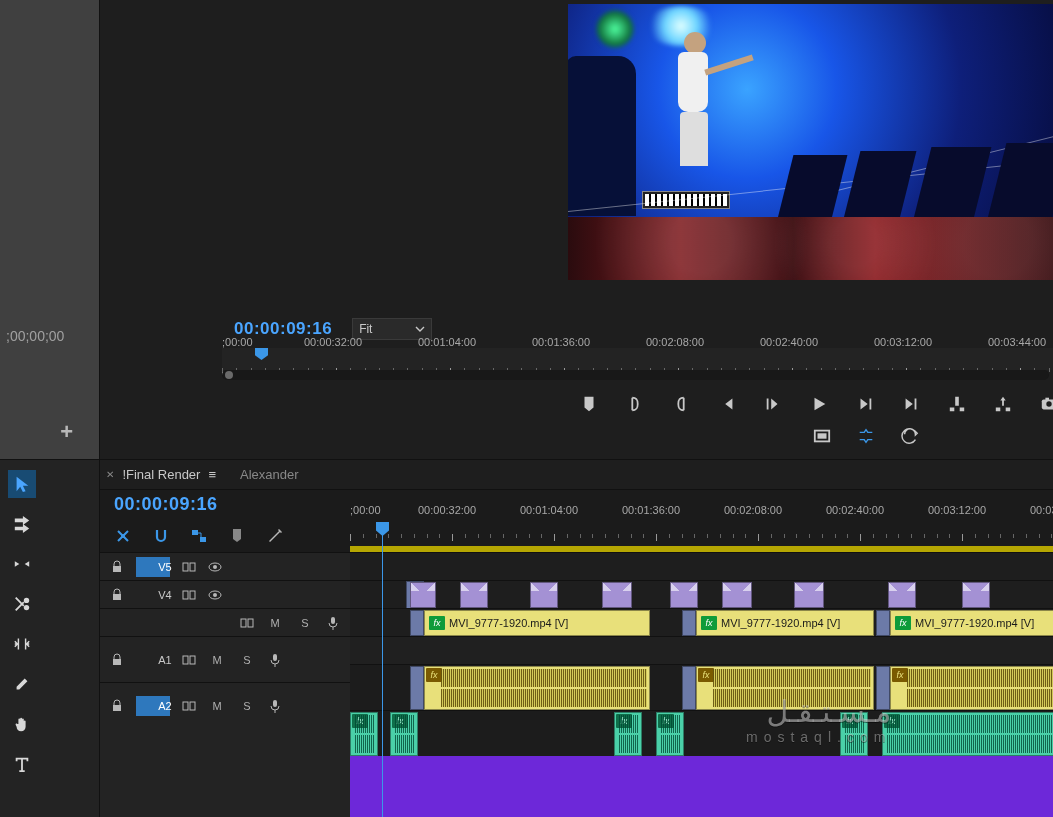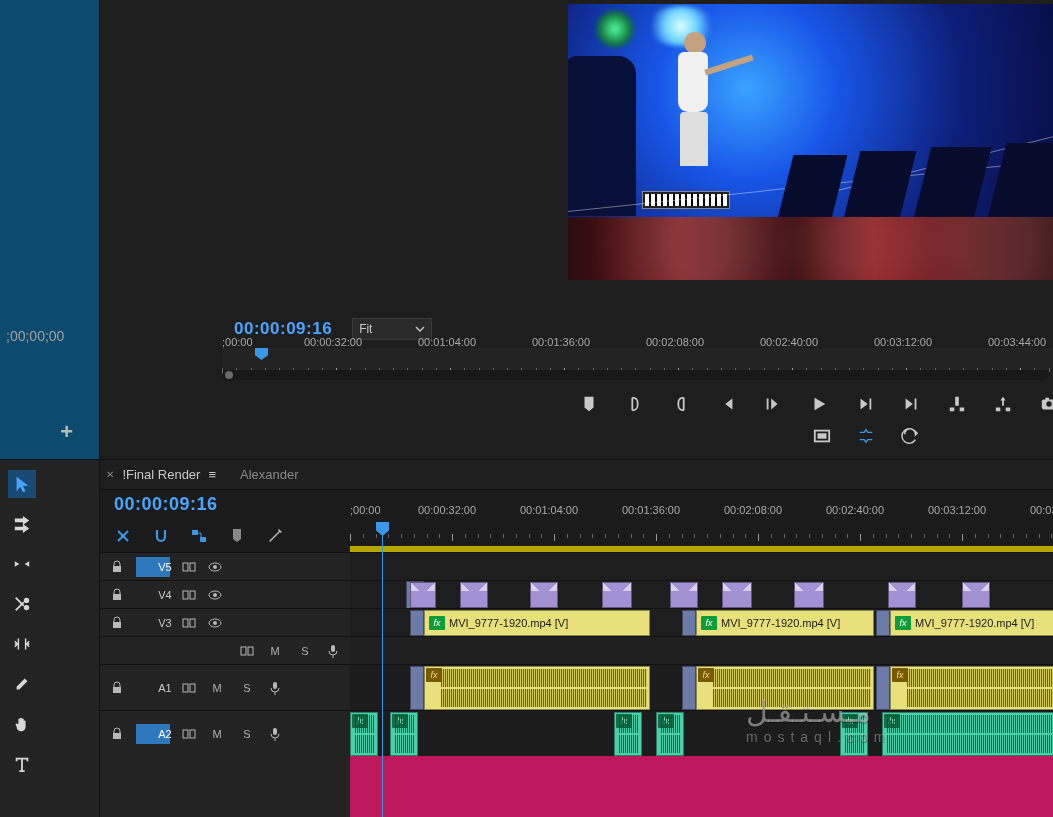--- a/index.html
+++ b/index.html
@@ -17,21 +17,21 @@
     display: grid;
     grid-template-columns: 100px 1fr;
     grid-template-rows: 460px 1fr;
     height: 100%;
     background: #1a1a1a;
   }
 
   
   .panel-tl {
     grid-column: 1; grid-row: 1;
-    background: #0c4a6e;
+    background: #404040;
     border-right: 1px solid #111;
     border-bottom: 1px solid #111;
     position: relative;
   }
   .panel-tl .tc {
     position: absolute; bottom: 115px; left: 6px;
     color: #a0a0a0; font-size: 14px;
   }
   .panel-tl .plus {
     position: absolute; bottom: 14px; right: 26px;
@@ -196,22 +196,23 @@
   .trk-head .lock{width:14px;}
   .trk-head .lbl{ width:34px;height:20px;display:flex;align-items:center;justify-content:center;
     font-size:11px; color:#c8c8c8;padding-left:24px;}
   .trk-head .lbl.active{ background:#2e78bd; color:#fff;}
   .trk-head .sq{width:18px;text-align:center;color:#b0b0b0;font-size:11px;}
   .trk-head svg{width:14px;height:14px;fill:#b8b8b8;}
 
   .tracks{
     grid-column:2; grid-row:3;
     position:relative;
-    background:#be185d;
+    background:#6d28d9;
     overflow:hidden;
+    text-align:right;
   }
   .trk{position:absolute;left:0;right:0;border-top:1px solid #111;}
   .trk.v5{top:0;height:28px;background:#1e1e1e;}
   .trk.v4{top:28px;height:28px;background:#1e1e1e;}
   .trk.v3{top:56px;height:28px;background:#1e1e1e;}
   .trk.gap{top:84px;height:28px;background:#202020;}
   .trk.a1{top:112px;height:46px;background:#1c1c1c;}
   .trk.a2{top:158px;height:46px;background:#1c1c1c;}
 
   .clip{position:absolute;height:100%;border:1px solid rgba(0,0,0,.4);}
@@ -652,35 +653,20 @@
         <span class="lbl">V4</span>
         <svg viewBox="0 0 14 14">
             <rect x="1" y="3" width="5" height="8" fill="none" stroke="#b8b8b8"></rect>
             <rect x="8" y="3" width="5" height="8" fill="none" stroke="#b8b8b8"></rect>
           </svg>
         <svg viewBox="0 0 14 14">
             <ellipse cx="7" cy="7" rx="6" ry="4" fill="none" stroke="#b8b8b8"></ellipse>
             <circle cx="7" cy="7" r="2"></circle>
           </svg>
       </div>
-      <div class="trk-head">
-        <svg class="lock" viewBox="0 0 14 14">
-            <rect x="3" y="6" width="8" height="6"></rect>
-            <path d="M4 6V4a3 3 0 0 1 6 0v2" fill="none" stroke="#b8b8b8"></path>
-          </svg>
-        <span class="lbl">V3</span>
-        <svg viewBox="0 0 14 14">
-            <rect x="1" y="3" width="5" height="8" fill="none" stroke="#b8b8b8"></rect>
-            <rect x="8" y="3" width="5" height="8" fill="none" stroke="#b8b8b8"></rect>
-          </svg>
-        <svg viewBox="0 0 14 14">
-            <ellipse cx="7" cy="7" rx="6" ry="4" fill="none" stroke="#b8b8b8"></ellipse>
-            <circle cx="7" cy="7" r="2"></circle>
-          </svg>
-      </div>
       <div class="trk-head" style="justify-content:flex-end">
          <svg viewBox="0 0 14 14">
             <rect x="1" y="3" width="5" height="8" fill="none" stroke="#b8b8b8"></rect>
             <rect x="8" y="3" width="5" height="8" fill="none" stroke="#b8b8b8"></rect>
           </svg>
          <span class="sq">M</span>
          <span class="sq">S</span>
          <svg viewBox="0 0 14 14">
             <rect x="5" y="1" width="4" height="7" rx="2"></rect>
             <path d="M3 7a4 4 0 0 0 8 0M7 11v3" stroke="#b8b8b8" fill="none"></path>

